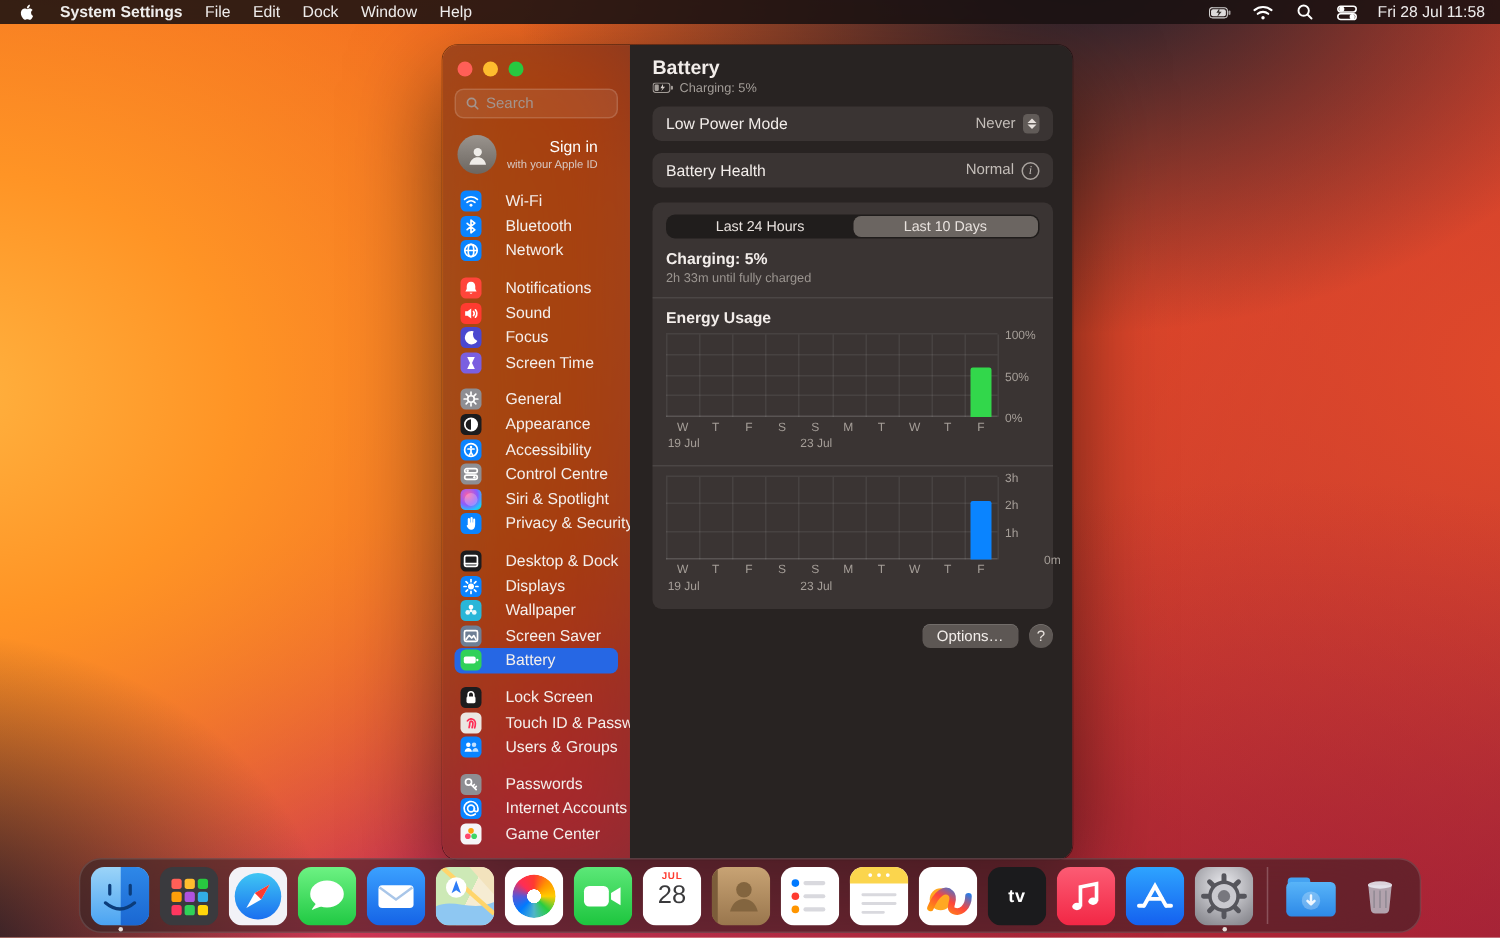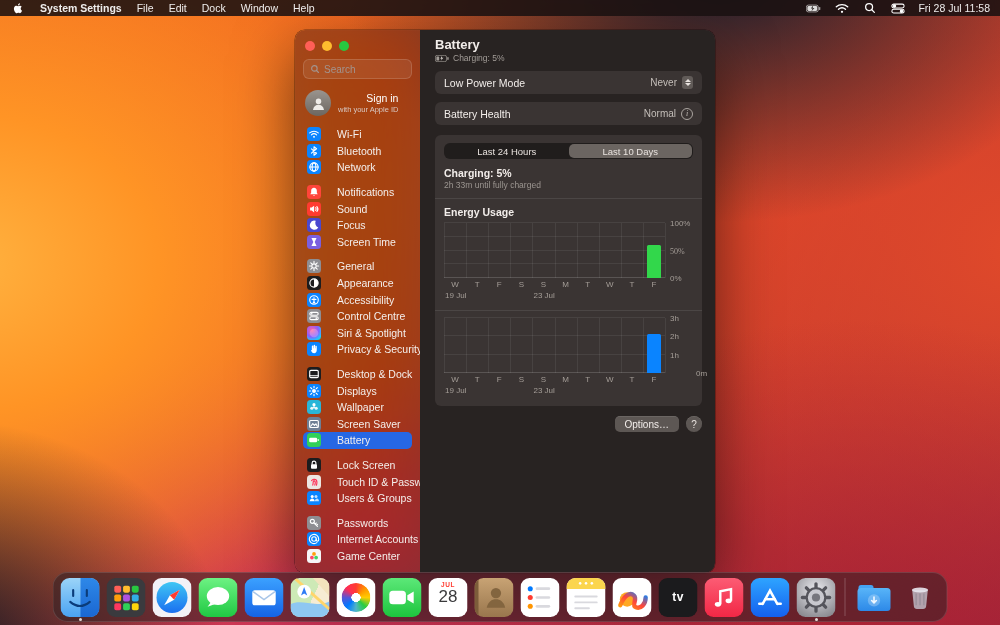--- a/index.html
+++ b/index.html
@@ -499,21 +499,21 @@
               <div class="vline" style="left: 100%;"></div>
               <div class="hline base" style="bottom: 0%;"></div>
               <div class="hline" style="bottom: 25%;"></div>
               <div class="hline" style="bottom: 50%;"></div>
               <div class="hline" style="bottom: 75%;"></div>
               <div class="hline" style="bottom: 100%;"></div>
               <div class="bar" style="left: 92%; width: 6%; height: 60%; background: rgb(50, 215, 75);"></div>
             </div>
             <div class="yticks">
               <span class="ytick" style="top: calc(0% - 4px);">100%</span>
-              <span class="ytick" style="top: calc(50% - 4px); font-family: Liberation Serif, serif;">50%</span>
+              <span class="ytick" style="top: calc(50% - 4px);">50%</span>
               <span class="ytick" style="top: calc(100% - 4px);">0%</span>
             </div>
           </div>
         <div class="xrow">
             <div class="xlabels">
               <span class="xlab" style="left: 5%;">W</span>
               <span class="xlab" style="left: 15%;">T</span>
               <span class="xlab" style="left: 25%;">F</span>
               <span class="xlab" style="left: 35%;">S</span>
               <span class="xlab" style="left: 45%;">S</span>

